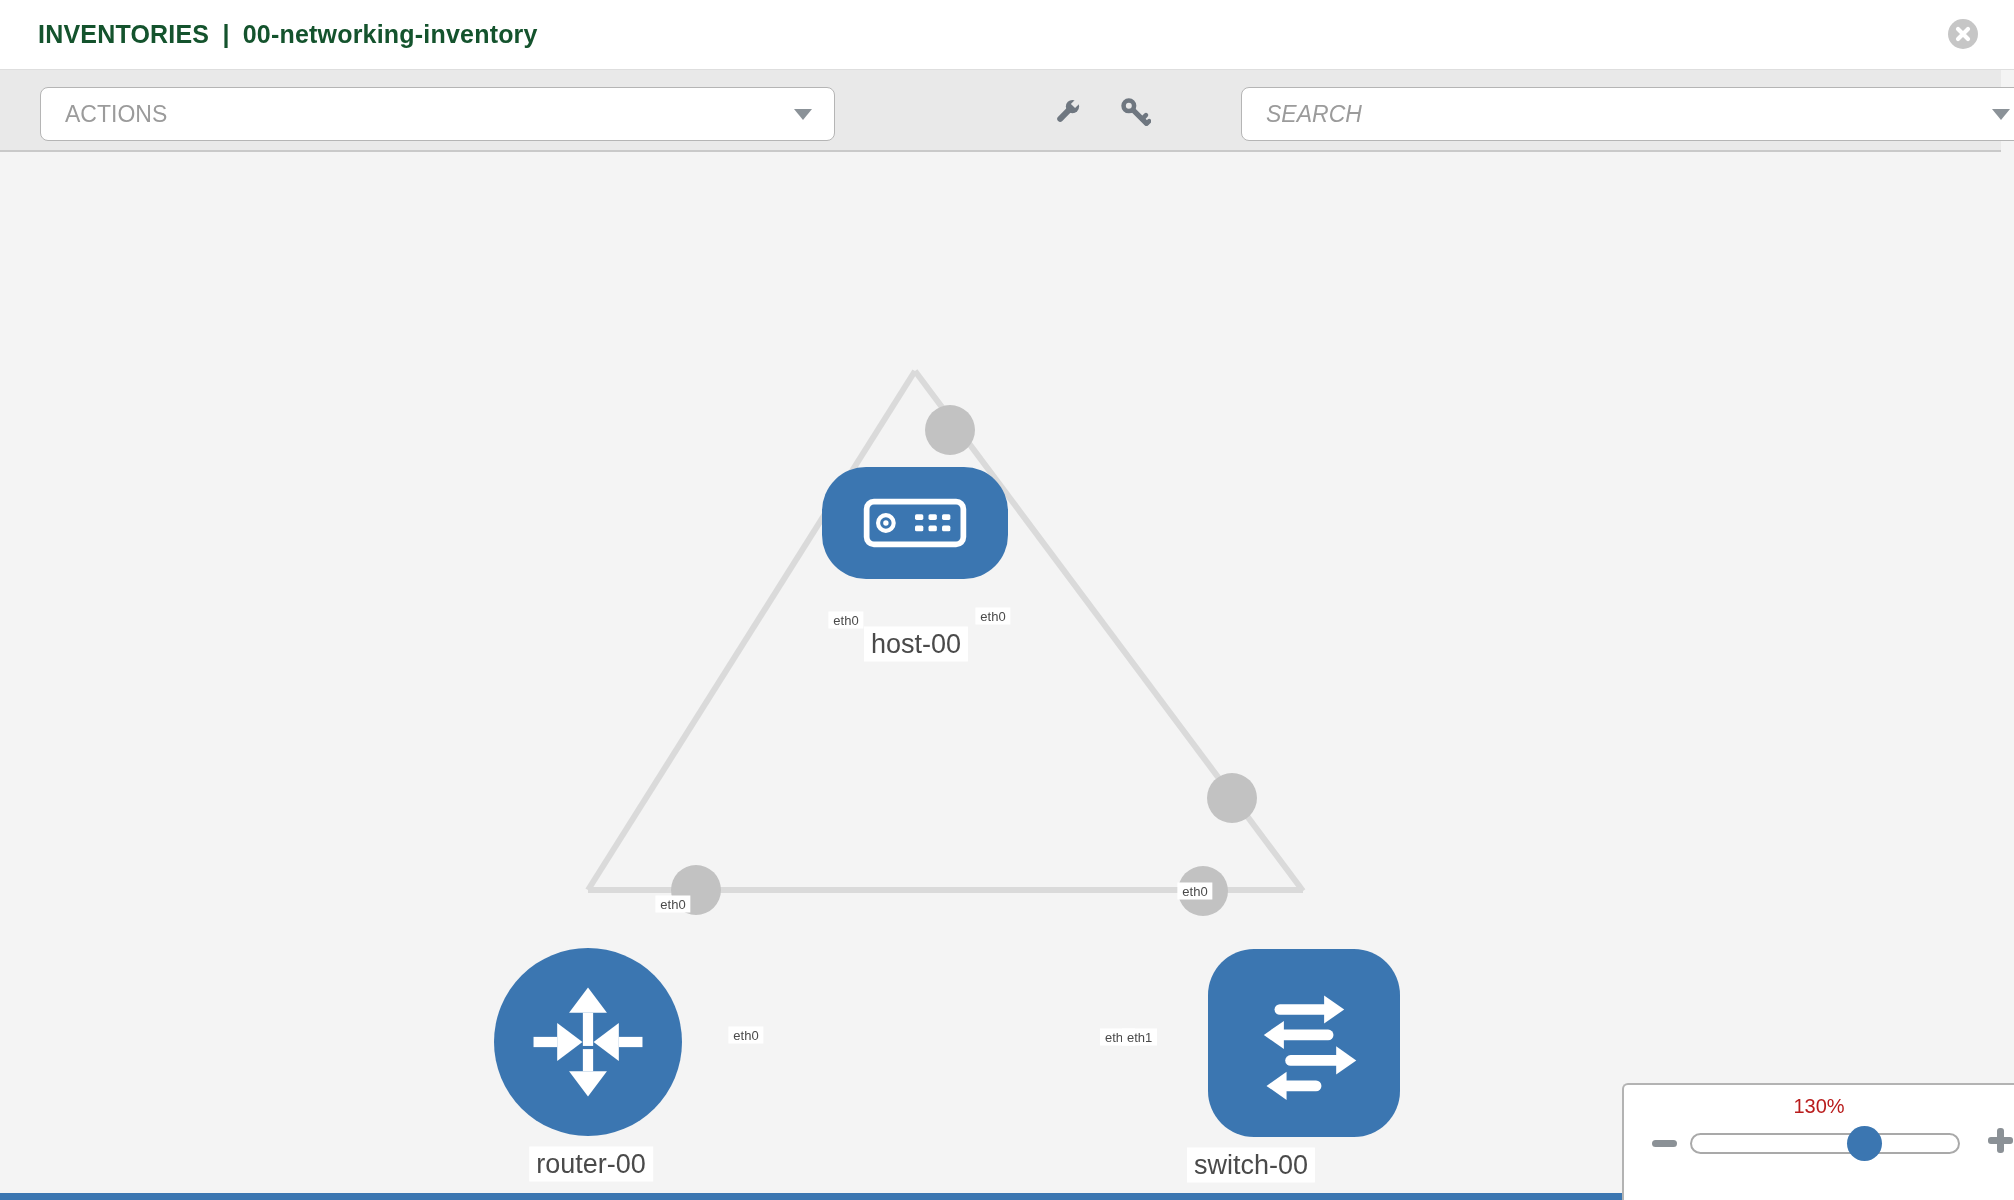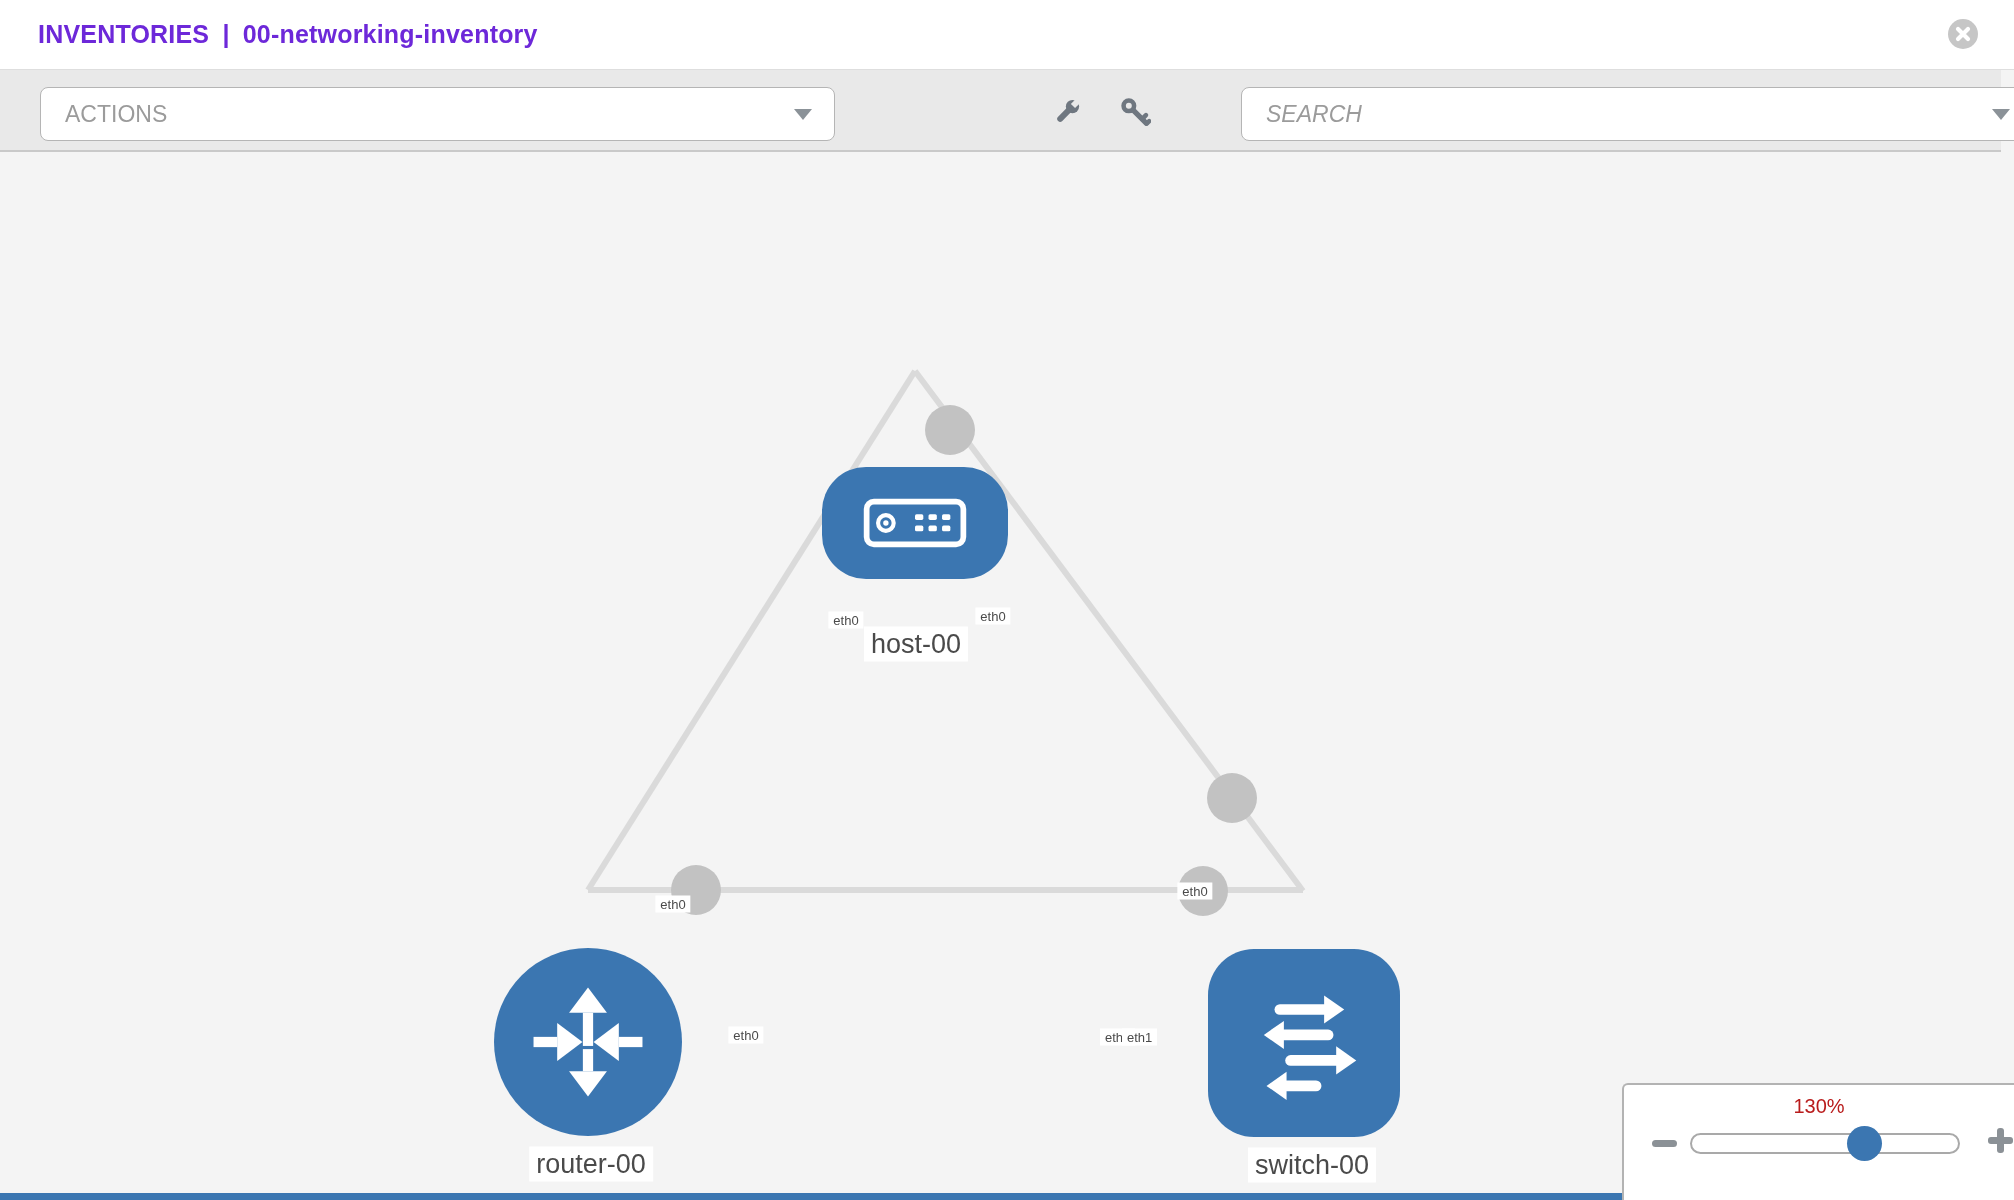--- a/index.html
+++ b/index.html
@@ -2,21 +2,21 @@
 <html><head>
 <meta charset="utf-8">
 <style>
   * { margin:0; padding:0; box-sizing:border-box; }
   body { font-family:"Liberation Sans", sans-serif; background:#fff; }
   .screen { position:relative; width:2014px; height:1200px; overflow:hidden; background:#f4f4f4; }
 
   
   .header { position:absolute; left:0; top:0; width:2014px; height:70px; background:#ffffff;
             border-bottom:1px solid #dedede; display:flex; align-items:center; }
-  .title { padding-left:38px; font-size:25px; font-weight:700; color:#6d28d9; letter-spacing:.2px; }
+  .title { padding-left:38px; font-size:25px; font-weight:700; color:#14532d; letter-spacing:.2px; }
   .title span { margin-right:6px; }
   .close-btn { position:absolute; left:1948px; top:19px; width:30px; height:30px; border-radius:50%;
                background:#c6c6c6; display:flex; align-items:center; justify-content:center; cursor:pointer; }
   .close-btn svg { display:block; }
 
   
   .toolbar { position:absolute; left:0; top:70px; width:2001px; height:82px; background:#e9e9e9;
              border-bottom:2px solid #c9c9c9; }
   .select-box { position:absolute; top:17px; height:54px; background:#fff; border:1px solid #b5b5b5;
                 border-radius:8px; display:flex; align-items:center; font-size:23px; color:#9b9b9b;
@@ -158,21 +158,21 @@
           <path d="M80,126 L148,126" fill="none"></path> 
             <polygon points="178,126 148,105 148,147" stroke="none"></polygon>
           <path d="M118,164 L74,164" fill="none"></path> 
             <polygon points="44,164 74,143 74,185" stroke="none"></polygon>
         </g>
       </svg>
     </div>
 
     <span class="chip node-label" style="left:916px; top:456px;margin-top:36px;">host-00</span>
     <span class="chip node-label" style="left:591px; top:1012px;">router-00</span>
-    <span class="chip node-label" style="left:1312px; top:1013px;text-align:center;">switch-00</span>
+    <span class="chip node-label" style="left:1251px; top:1013px;text-align:center;">switch-00</span>
 
     <span class="chip if-label" style="left:846px;  top:468px;">eth0</span>
     <span class="chip if-label" style="left:673px;  top:752px;">eth0</span>
     <span class="chip if-label" style="left:993px;  top:464px;">eth0</span>
     <span class="chip if-label" style="left:1195px; top:739px;">eth0</span>
     <span class="chip if-label" style="left:746px;  top:883px;">eth0</span>
     <span class="chip if-label anchored" style="left:1100px; top:885px;">eth1</span>
     <span class="chip if-label anchored" style="left:1122px; top:885px;">eth1</span>
   </div>
 

